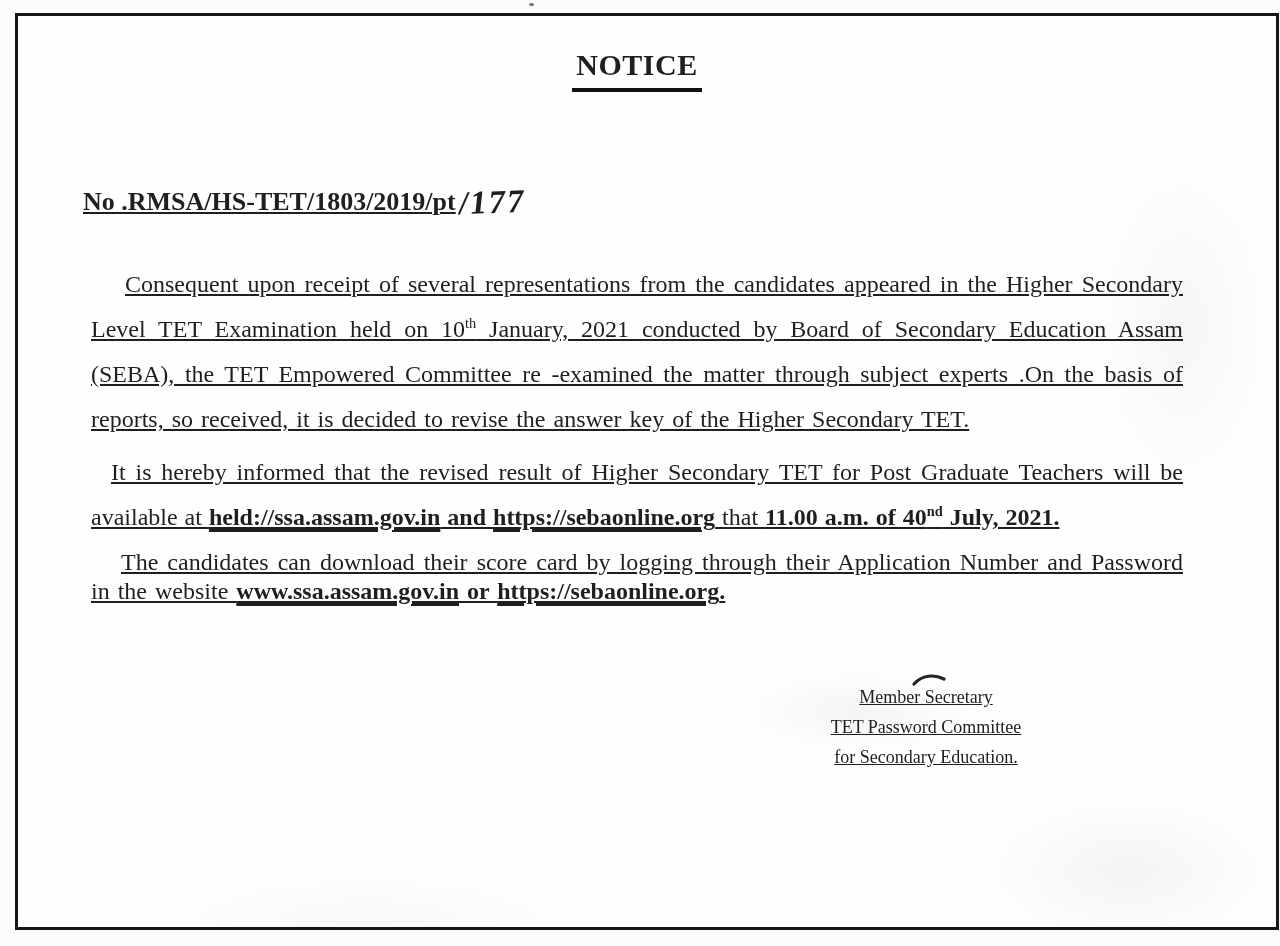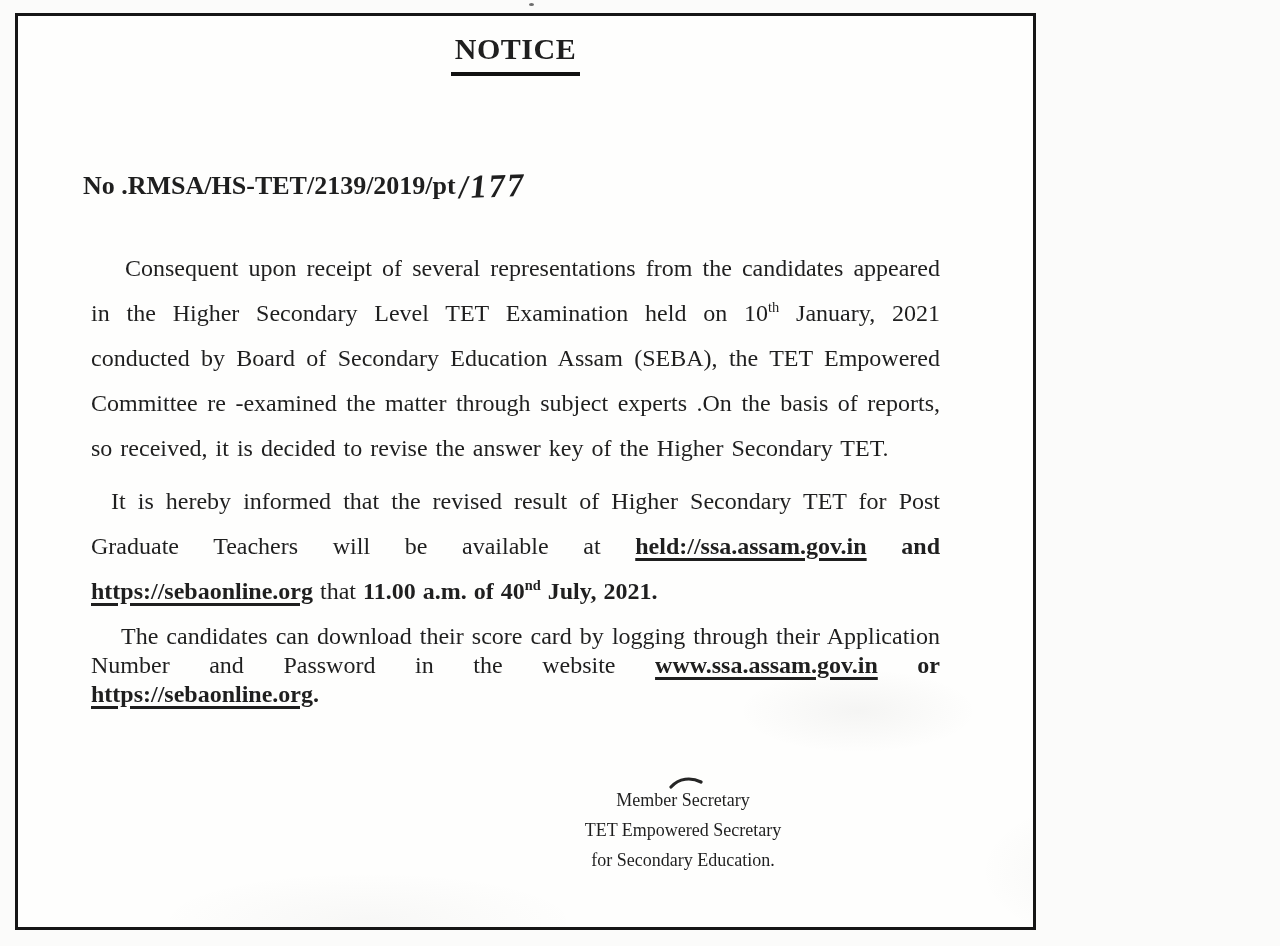--- a/index.html
+++ b/index.html
@@ -10,31 +10,32 @@
     background: #fbfbfa;
     font-family: "Liberation Serif", "DejaVu Serif", serif;
     color: #1f1f1f;
     overflow: hidden;
     position: relative;
   }
   .page {
     position: absolute;
     left: 15px;
     top: 13px;
-    width: 1021px;
+    width: 1264px;
     height: 917px;
     box-sizing: border-box;
     border: 3px solid #161616;
-    padding: 0 85px 0 65px;
+    padding: 16px 85px 0 65px;
     background:
       radial-gradient(ellipse 170px 60px at 840px 695px, rgba(70,70,65,0.05), transparent 70%),
       radial-gradient(ellipse 130px 240px at 1165px 310px, rgba(70,70,65,0.045), transparent 70%),
       radial-gradient(ellipse 210px 110px at 1110px 855px, rgba(70,70,65,0.055), transparent 70%),
       radial-gradient(ellipse 300px 70px at 350px 905px, rgba(70,70,65,0.035), transparent 70%),
       #fefefd;
+    text-decoration: underline;
   }
   .title-row {
     margin: 11px 0 0 0;
     text-align: center;
     font-size: 30px;
     line-height: 44px;
     font-weight: bold;
     letter-spacing: 0.5px;
   }
   .title-underline {
@@ -112,31 +113,31 @@
 <div class="speck speck-2"></div>
 <div class="speck speck-3"></div>
 
 <div class="page">
 
   <div class="title-row">
     <span class="title-underline">NOTICE</span>
   </div>
 
   <div class="ref-line">
-    <span>No .RMSA/HS-TET/2139/2019/pt</span><span class="ref-hand">/177</span>
+    <span>No .RMSA/HS-TET/1803/2019/pt</span><span class="ref-hand">/177</span>
   </div>
 
   <p class="para p1"><span>Consequent upon receipt of several representations from the candidates appeared in the Higher Secondary Level TET Examination held on 10</span><sup>th</sup><span> January, 2021 conducted by Board of Secondary Education Assam (SEBA), the TET Empowered Committee re -examined the matter through subject experts .On the basis of reports, so received, it is decided to revise the answer key of the Higher Secondary TET.</span></p>
 
   <p class="para p2"><span>It is  hereby informed that  the revised result of Higher Secondary TET for Post Graduate Teachers will be available at </span><span class="url">held://ssa.assam.gov.in</span><span class="b"> and </span><span class="url">https://sebaonline.org</span><span> that </span><span class="b">11.00 a.m. of 40</span><sup class="b">nd</sup><span class="b"> July, 2021.</span></p>
 
   <p class="para p3"><span>The candidates can download their score card by logging through their Application Number and Password in the website </span><span class="url">www.ssa.assam.gov.in</span><span class="b"> or </span><span class="url">https://sebaonline.org</span><span class="b">.</span></p>
 
   <div class="signature">
     <svg class="sig-stroke" viewBox="0 0 34 13">
       <path d="M2 11 C 10 2, 22 1, 32 6" stroke="#252525" stroke-width="3.2" fill="none" stroke-linecap="round"></path>
     </svg>
     <div>Member Secretary</div>
-    <div>TET Empowered Secretary</div>
+    <div>TET Password Committee</div>
     <div>for Secondary Education.</div>
   </div>
 
 </div>
 
 </body></html>

